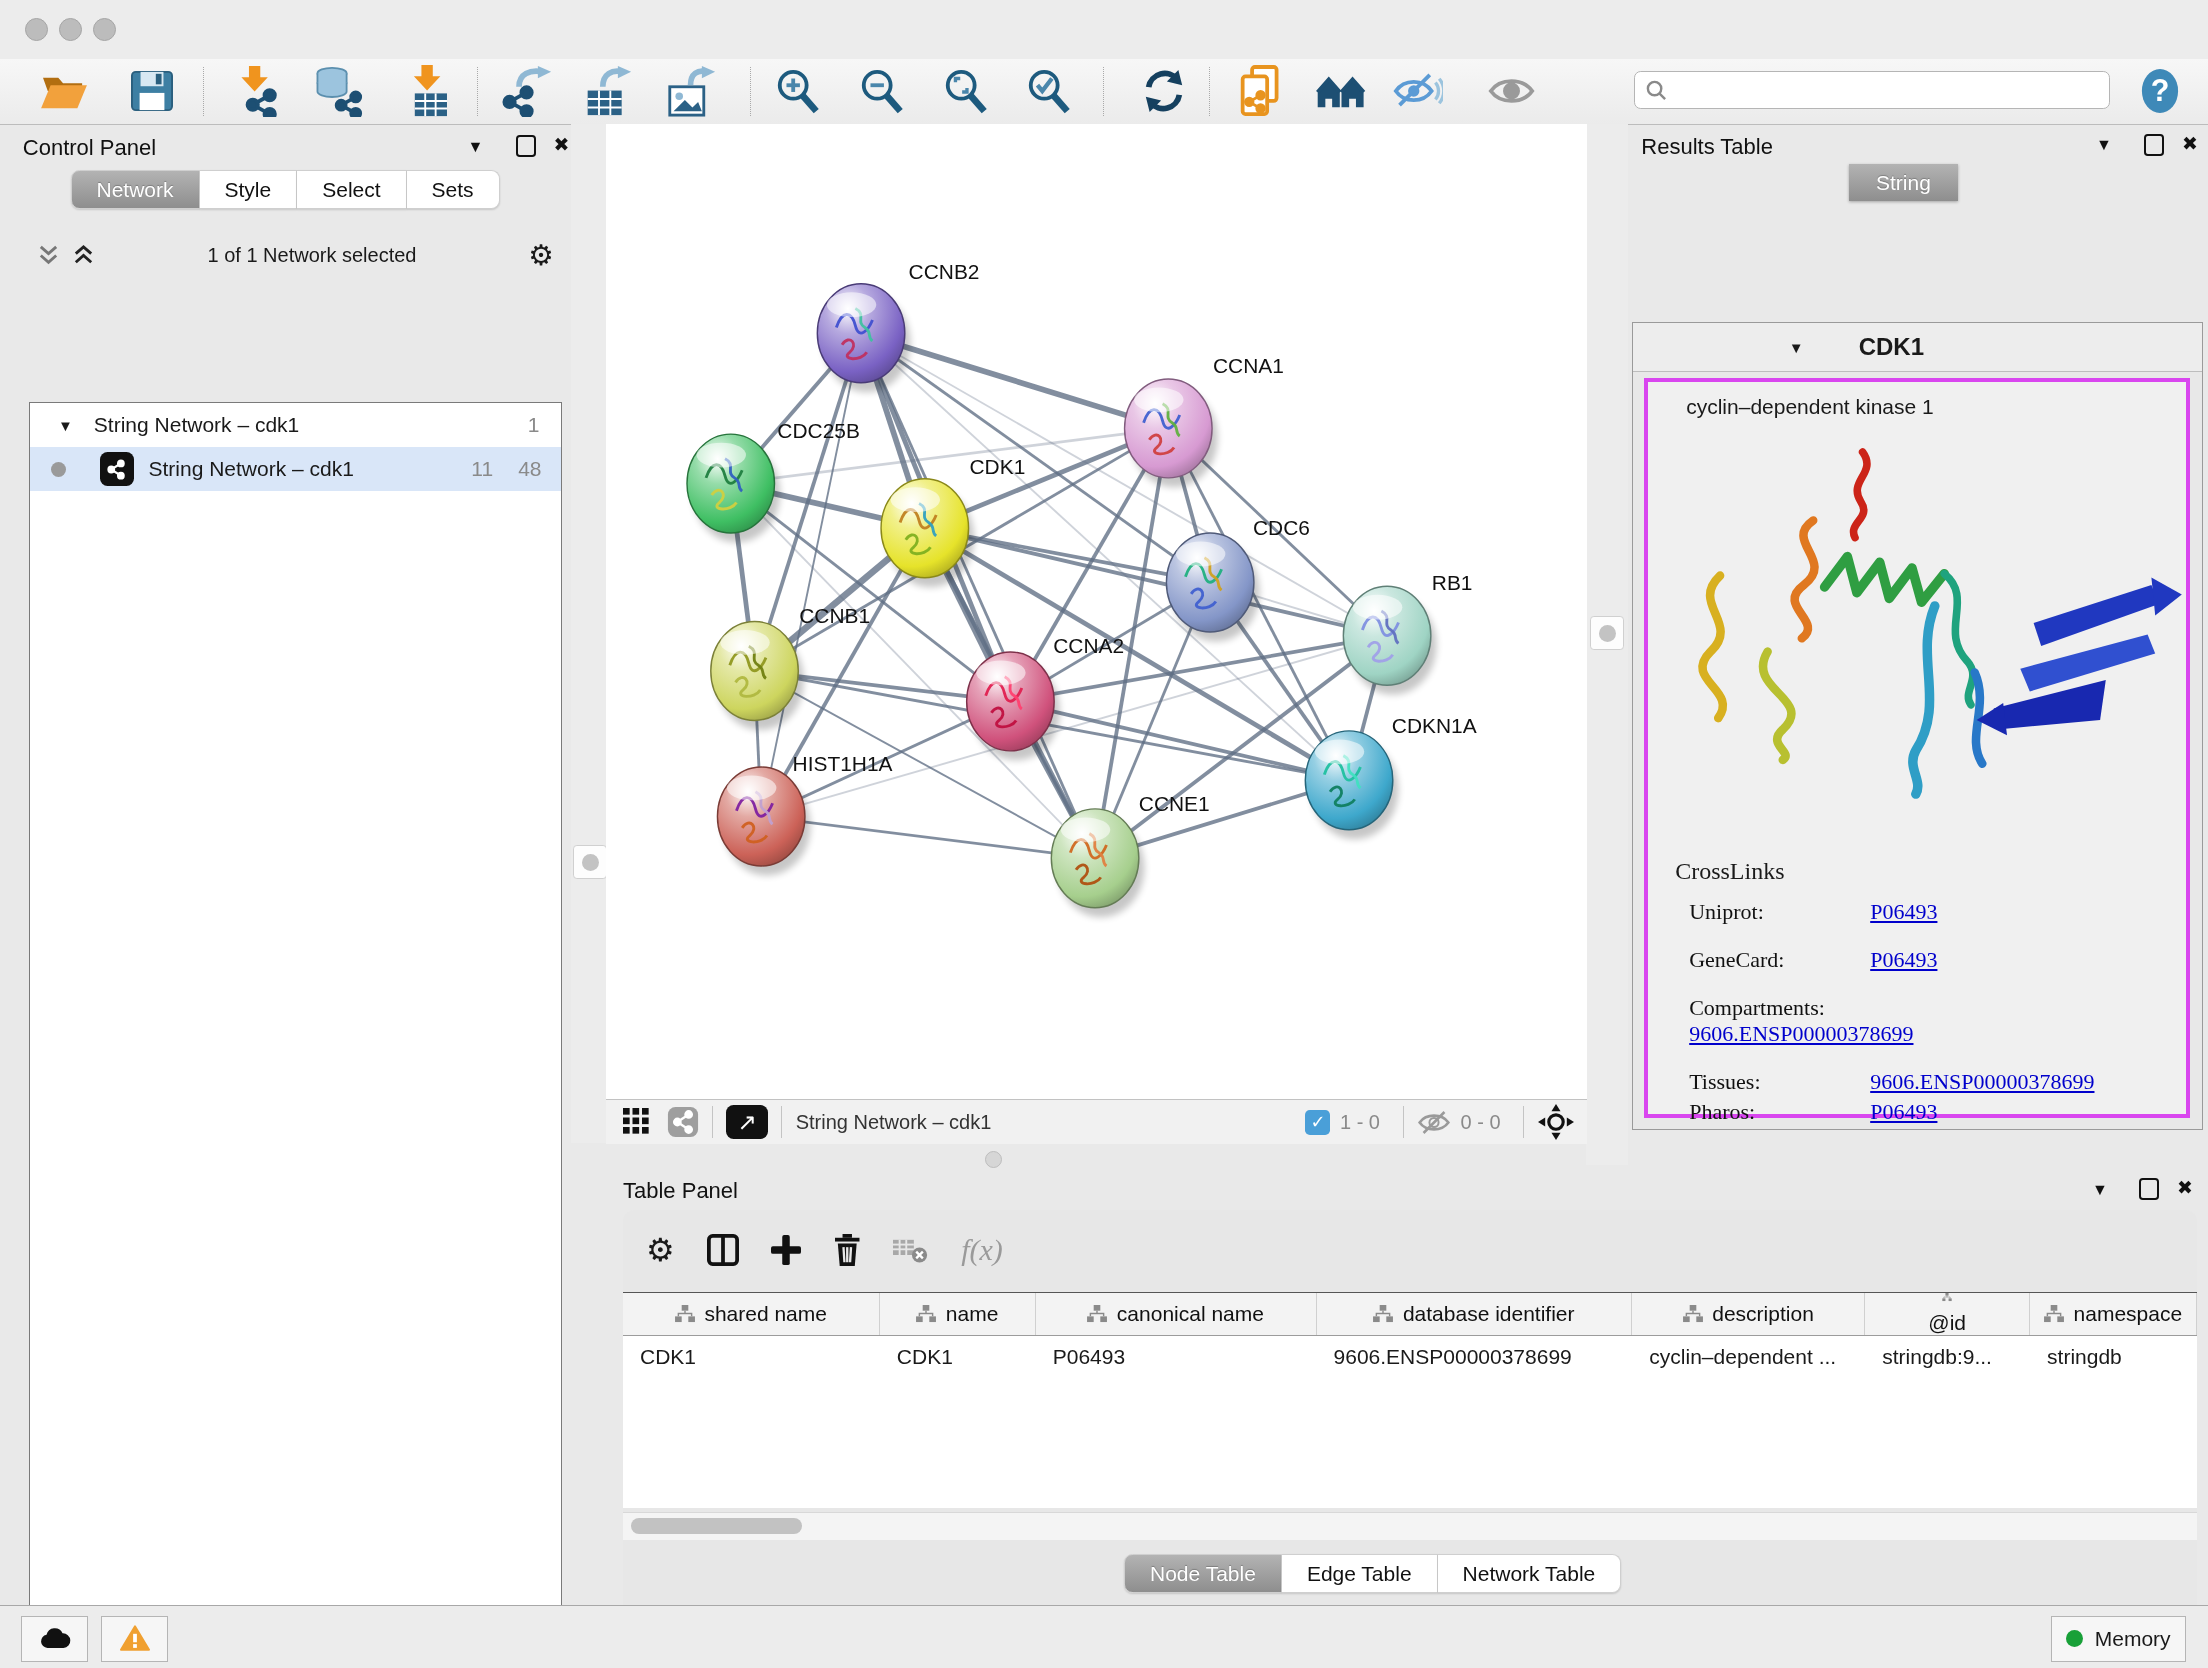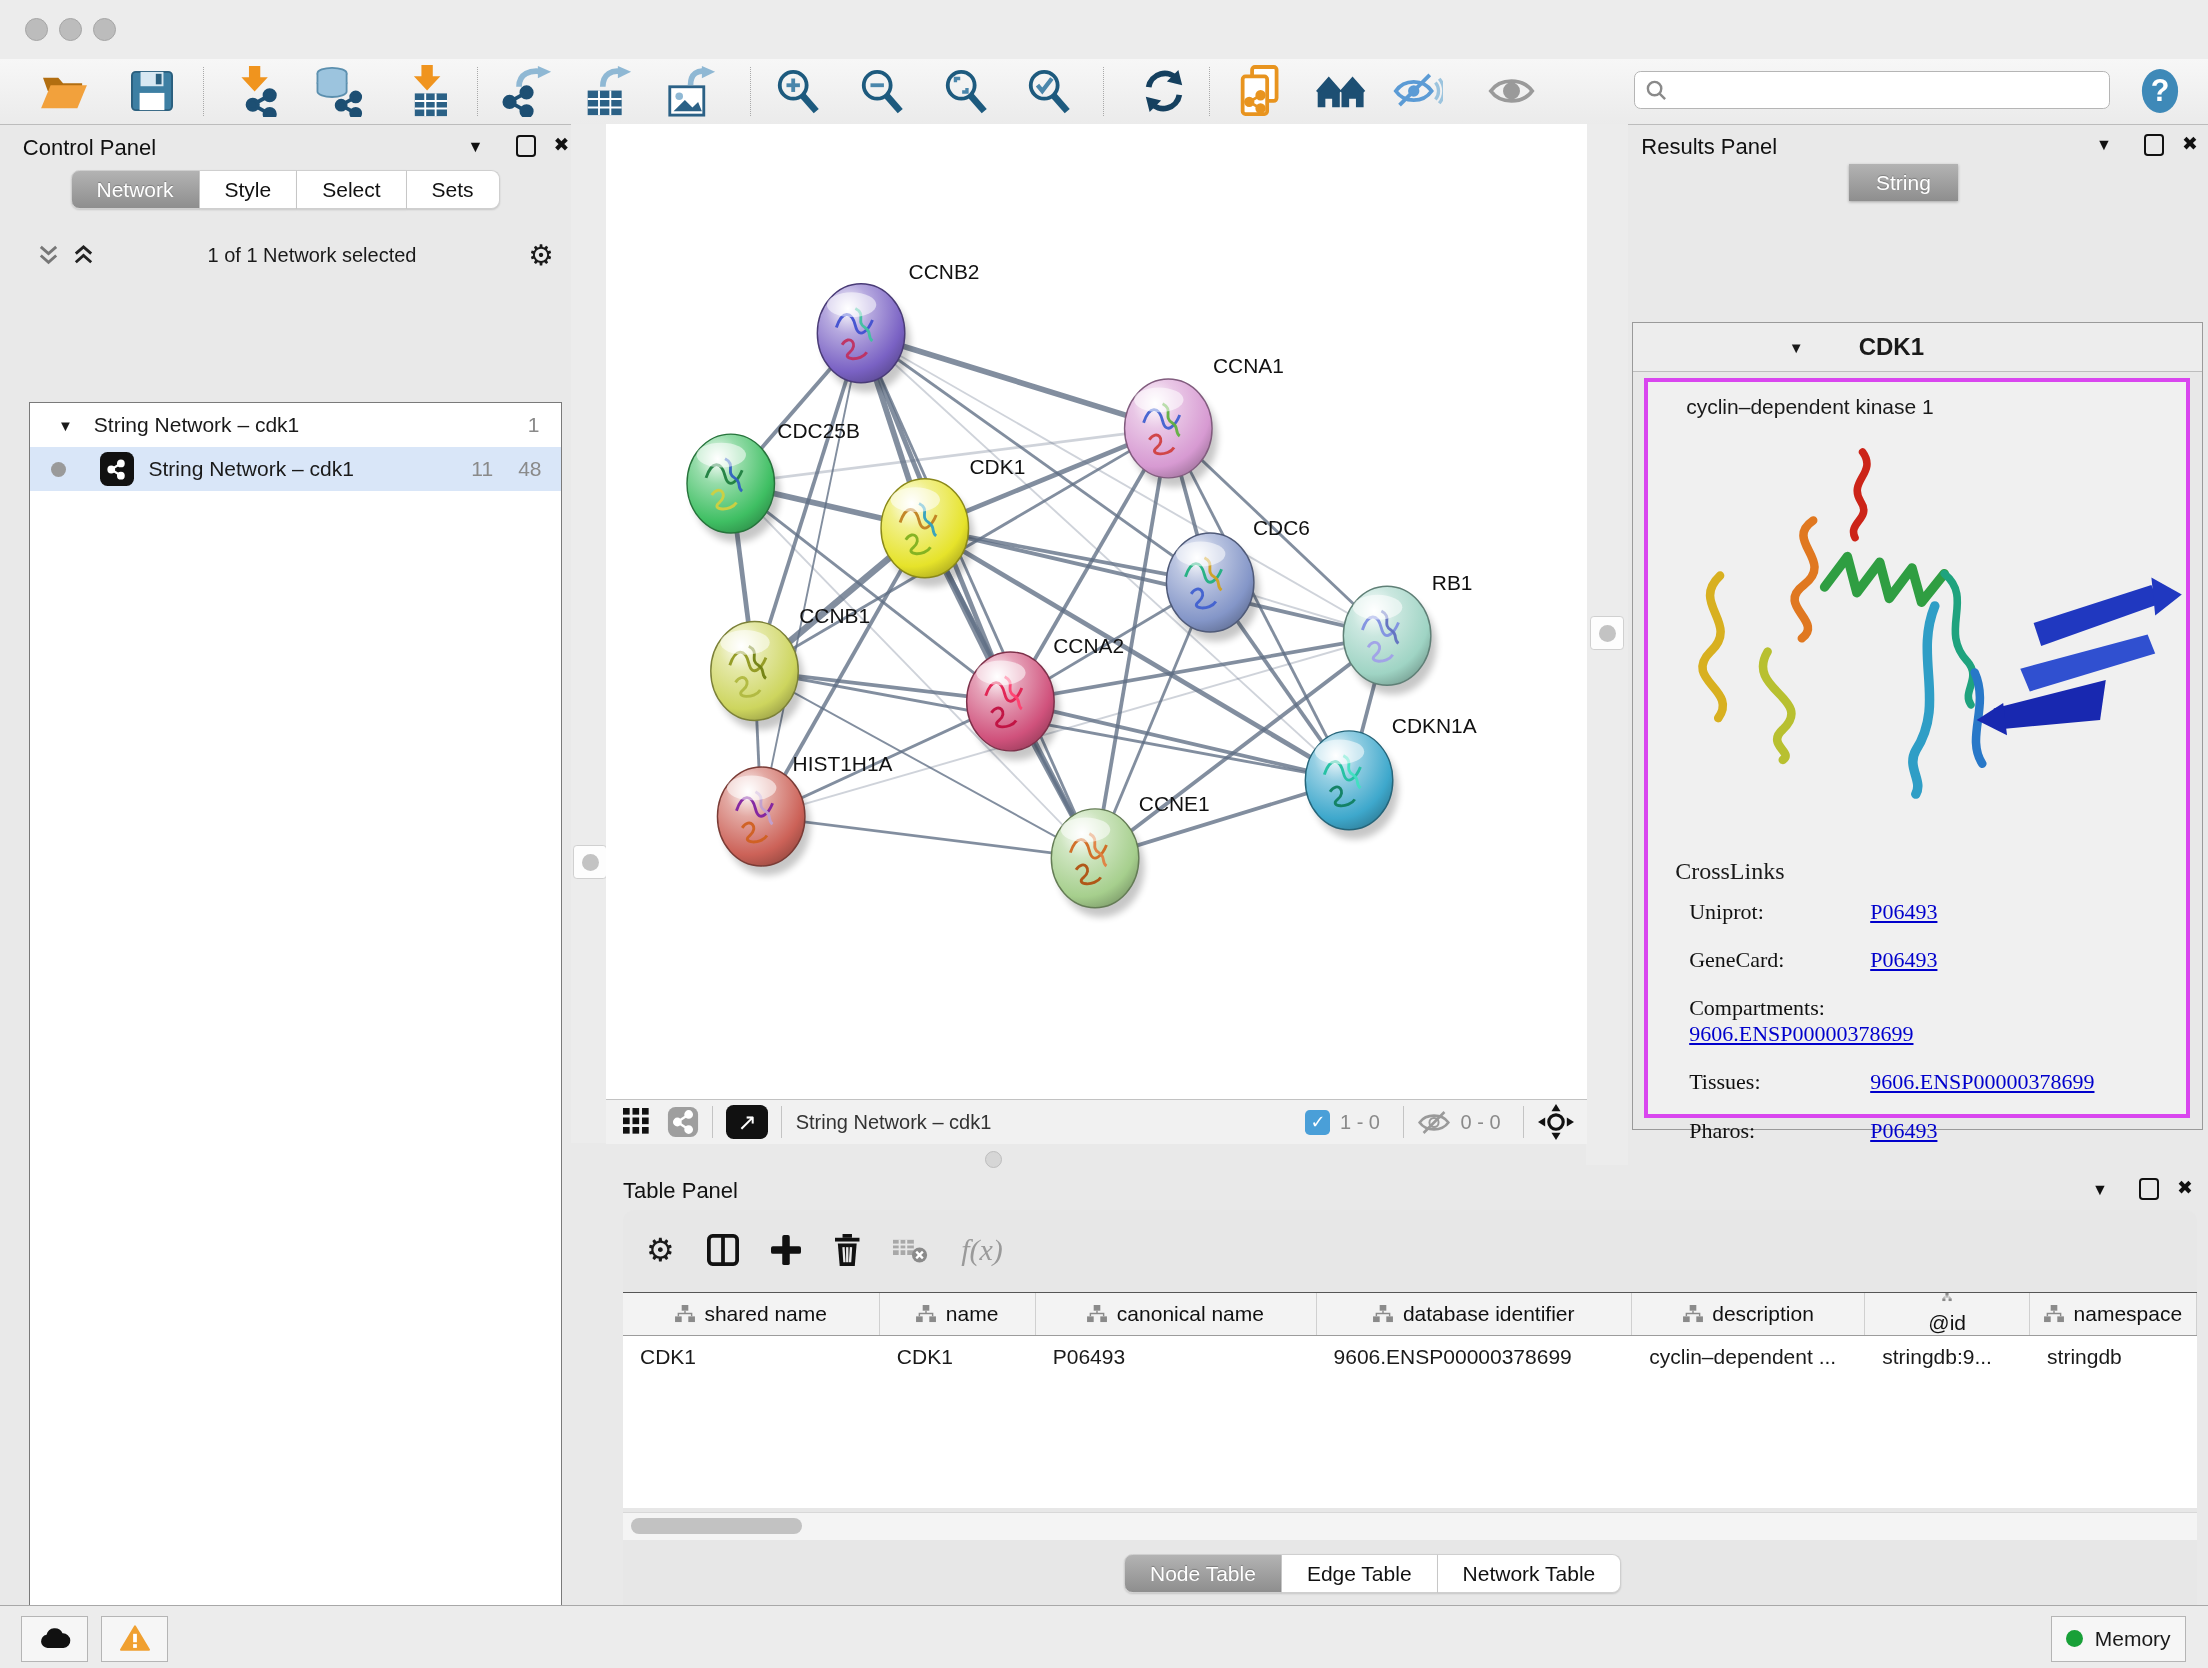--- a/index.html
+++ b/index.html
@@ -600,21 +600,21 @@
         <g fill="#111">
           <polygon points="20,0 25,8 15,8"></polygon>
           <polygon points="20,40 25,32 15,32"></polygon>
           <polygon points="0,20 8,15 8,25"></polygon>
           <polygon points="40,20 32,15 32,25"></polygon>
         </g>
       </svg>
   </div>
 
   <div class="abs" style="left:1628px;top:124px;width:580px;height:1041px">
-    <span class="abs ptitle" style="left:13.3px;top:9.5px">Results Panel</span>
+    <span class="abs ptitle" style="left:13.3px;top:9.5px">Results Table</span>
     <span class="abs pbtn" style="left:468px;top:13.3px;font-size:16px">▼</span>
     <span class="abs floatbox pbtn" style="left:516px;top:9.5px"></span>
     <span class="abs pbtn" style="left:554px;top:9.5px">✖</span>
 
     <span class="abs stringtab" style="left:221px;top:40px">String</span>
 
 
     <div class="abs rbox" style="left:3.8px;top:198px;width:571px;height:808px">
       <div class="cdk1head" style="height:48px">
         <span style="margin-left:156px;font-size:15px">▼</span>
@@ -650,21 +650,21 @@
               <span class="serif xl-link">P06493</span>
             </div>
             <div style="display: flex; margin-bottom: 22px;">
               <span class="serif xl-label" style="width: 181px;">GeneCard:</span>
               <span class="serif xl-link">P06493</span>
             </div>
             <div style="display: flex; margin-bottom: 22px; flex-direction: column;">
               <span class="serif xl-label" style="width: 181px;">Compartments:</span>
               <span class="serif xl-link">9606.ENSP00000378699</span>
             </div>
-            <div style="display: flex; margin-bottom: 23px;">
+            <div style="display: flex; margin-bottom: 4px;">
               <span class="serif xl-label" style="width: 181px;">Tissues:</span>
               <span class="serif xl-link">9606.ENSP00000378699</span>
             </div>
             <div style="display: flex; margin-bottom: 22px;">
               <span class="serif xl-label" style="width: 181px;">Pharos:</span>
               <span class="serif xl-link">P06493</span>
             </div>
           </div>
       </div>
     </div>

